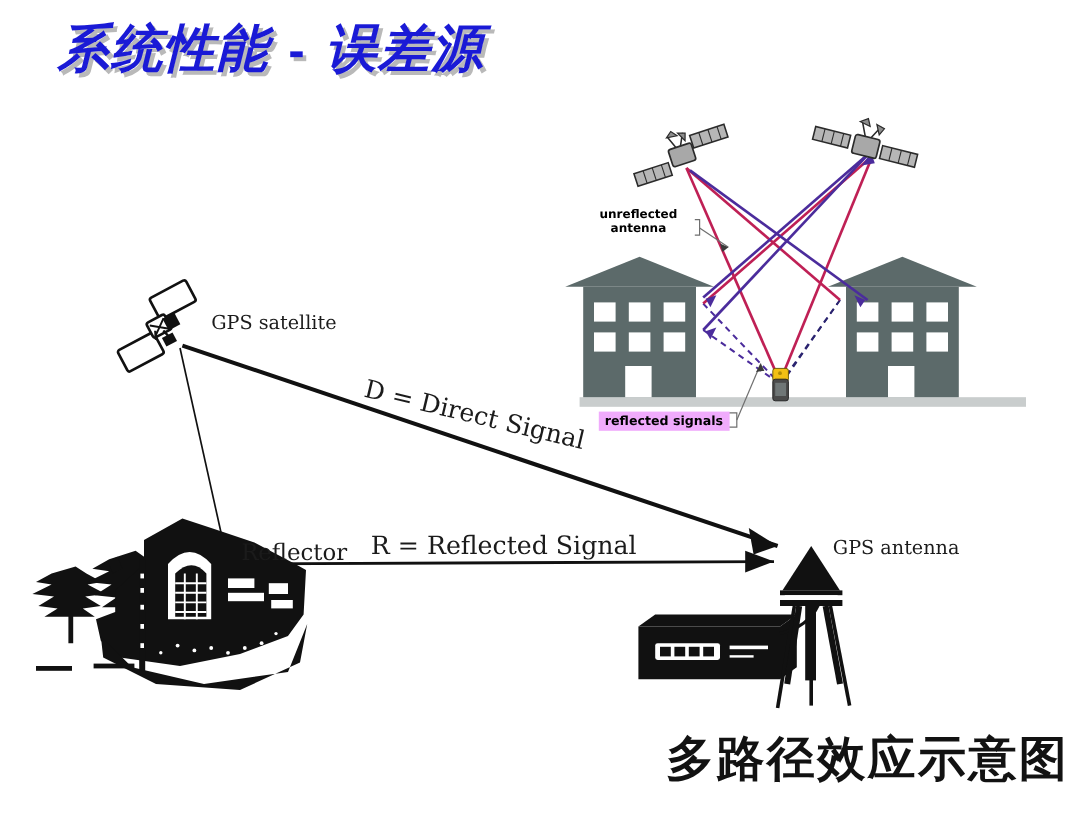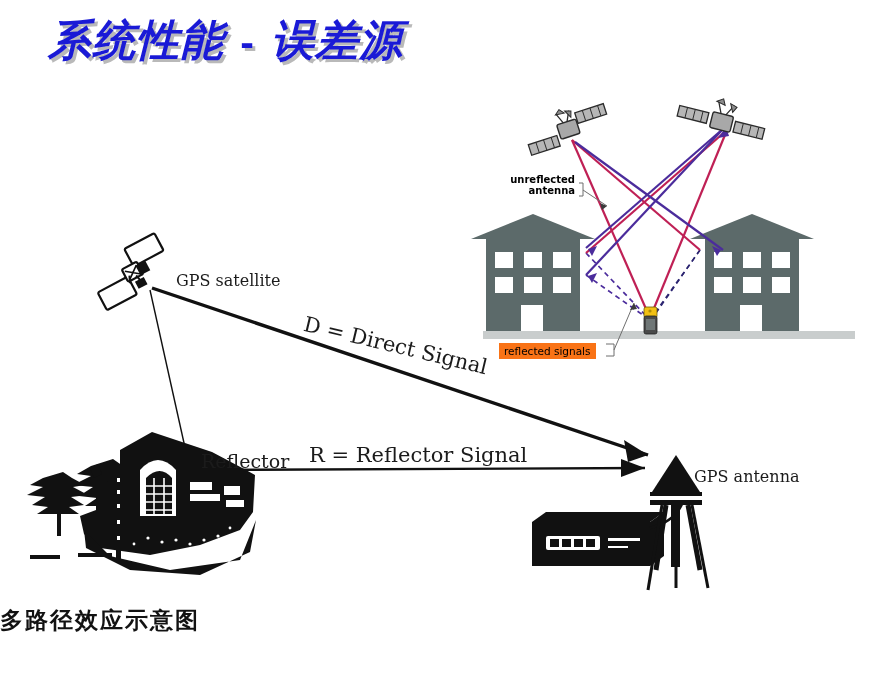--- a/index.html
+++ b/index.html
@@ -40,23 +40,23 @@
     font-size: 34px;
     font-style: normal;
   }
 
   
   #slide-caption {
     position: absolute;
     left: 0;
     top: 605px;
     width: 891px;
-    text-align: left;
+    text-align: right;
     font-family: "DejaVu Sans", "Liberation Sans", sans-serif;
-    font-size: 23px;
+    font-size: 40px;
     font-weight: bold;
     color: #121212;
     letter-spacing: 2px;
   }
 
   
   #main-diagram {
     position: absolute;
     left: 0;
     top: 215px;
@@ -66,21 +66,20 @@
   .handwrite {
     font-family: "DejaVu Serif", "Liberation Serif", serif;
     color: #1b1b1b;
     white-space: nowrap;
   }
   #label-gps-satellite {
     position: absolute;
     left: 176px;
     top: 259px;
     font-size: 16px;
-    margin-top: 12px;
   }
   #label-gps-antenna {
     position: absolute;
     left: 694px;
     top: 447px;
     font-size: 16px;
   }
   #label-reflector {
     position: absolute;
     left: 201px;
@@ -106,32 +105,32 @@
     left: 487px;
     top: 172px;
     width: 86px;
     padding: 2px 4px 2px 2px;
     background: #ffffff;
     font-family: "DejaVu Sans", "Liberation Sans", sans-serif;
     font-size: 10px;
     font-weight: bold;
     line-height: 11px;
     color: #000000;
-    text-align: right;
+    text-align: center;
     z-index: 6;
   }
   #inset-label-reflected {
     position: absolute;
     left: 499px;
     top: 343px;
     padding: 2px 5px;
-    background: #f97316;
+    background: #f0abfc;
     font-family: "DejaVu Sans", "Liberation Sans", sans-serif;
     font-size: 10.5px;
-    font-weight: normal;
+    font-weight: bold;
     color: #000000;
     white-space: nowrap;
     z-index: 6;
   }
 </style>
 </head>
 <body>
 
 <div id="slide">
 
@@ -249,24 +248,24 @@
       <path d="M676,505 L676,588" stroke="#111111" stroke-width="3"></path>
       <path d="M692,505 L708,588" stroke="#111111" stroke-width="3"></path>
       <path d="M666,505 L656,570" stroke="#111111" stroke-width="5"></path>
       <path d="M688,505 L700,570" stroke="#111111" stroke-width="5"></path>
       <rect x="671" y="505" width="9" height="62" fill="#111111"></rect>
     </g>
   </svg>
 
   <div id="main-diagram">
     <div id="label-gps-satellite" class="handwrite" style="top:44px;">GPS satellite</div>
-    <div id="label-gps-antenna" class="handwrite" style="top:232px;margin-top:20px;">GPS antenna</div>
+    <div id="label-gps-antenna" class="handwrite" style="top:232px;">GPS antenna</div>
     <div id="label-reflector" class="handwrite" style="top:235px;">Reflector</div>
     <div id="label-direct-signal" class="handwrite" style="top:97px;">D = Direct Signal</div>
-    <div id="label-reflected-signal" class="handwrite" style="top:228px;">R = Reflector Signal</div>
+    <div id="label-reflected-signal" class="handwrite" style="top:228px;">R = Reflected Signal</div>
   </div>
 
   <svg id="inset-svg" width="891" height="688" viewBox="0 0 891 688" style="position:absolute;left:0;top:0;">
 
     <rect x="483" y="331" width="372" height="8" fill="#c9cdcd"></rect>
 
     <g>
       <polygon points="533,214 595,239 471,239" fill="#5c6a6a"></polygon>
       <rect x="486" y="239" width="94" height="92" fill="#5c6a6a"></rect>
       <g fill="#ffffff">

